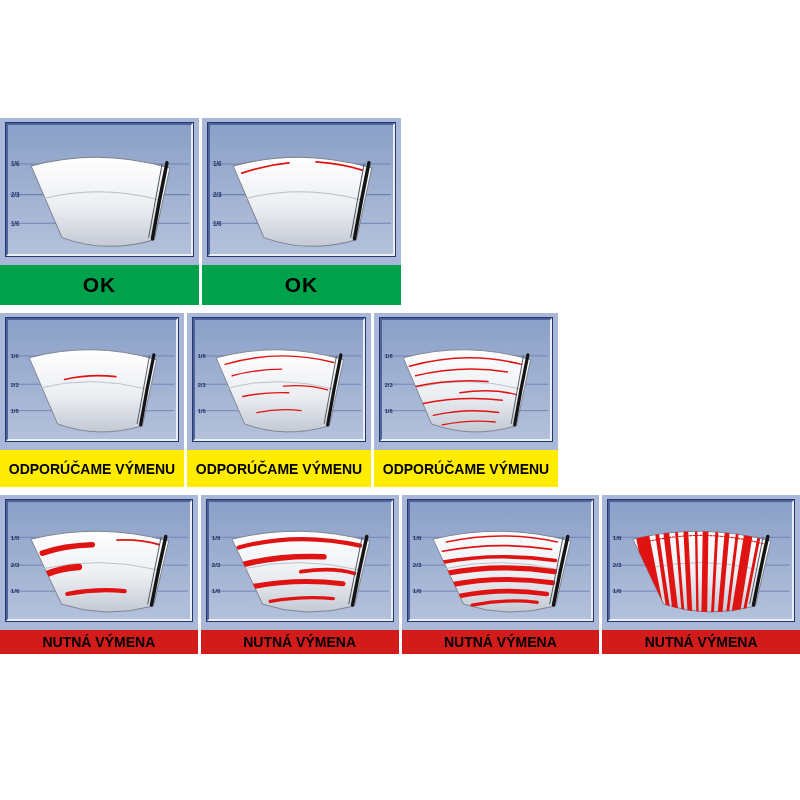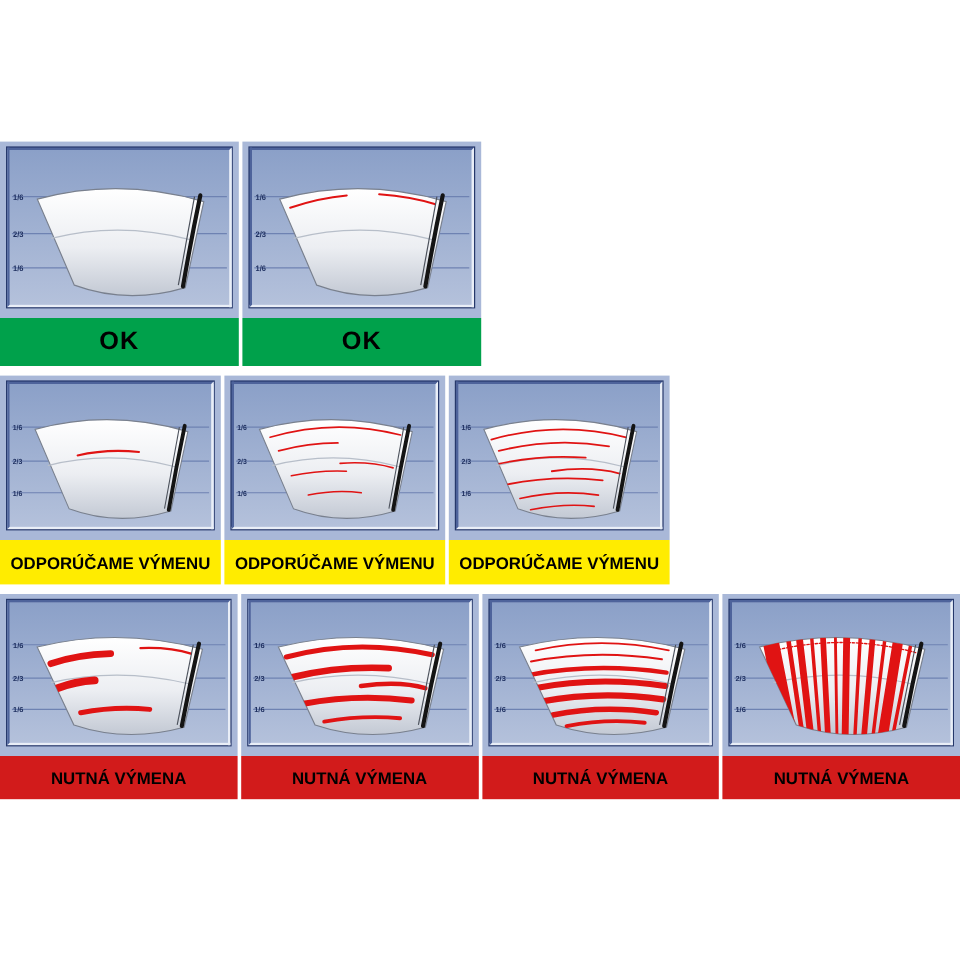--- a/index.html
+++ b/index.html
@@ -23,21 +23,21 @@
     border-color:#4e639b #e9eef7 #e9eef7 #4e639b;
     box-shadow:0 0 0 1px #26386b;
   }
   .frame svg{position:absolute;left:0;top:0;width:100%;height:100%;display:block}
   .bar{
     display:flex;align-items:center;justify-content:center;
     font-weight:bold;color:#000;white-space:nowrap;
   }
   .row-0 .bar{height:40px;font-size:21px;letter-spacing:1px}
   .row-1 .bar{height:37px;font-size:14px}
-  .row-2 .bar{height:36px;font-size:14px}
+  .row-2 .bar{height:24px;font-size:14px}
 </style>
 </head>
 <body>
 
 <div id="grid-root">
     <div class="row row-0">
       <div class="cell">
         <div class="panel" style="background: rgb(169, 184, 216);">
           <div class="frame" style="background: linear-gradient(rgb(139, 160, 200), rgb(180, 193, 219));">
             <svg viewBox="0 0 190 126" preserveAspectRatio="none">

